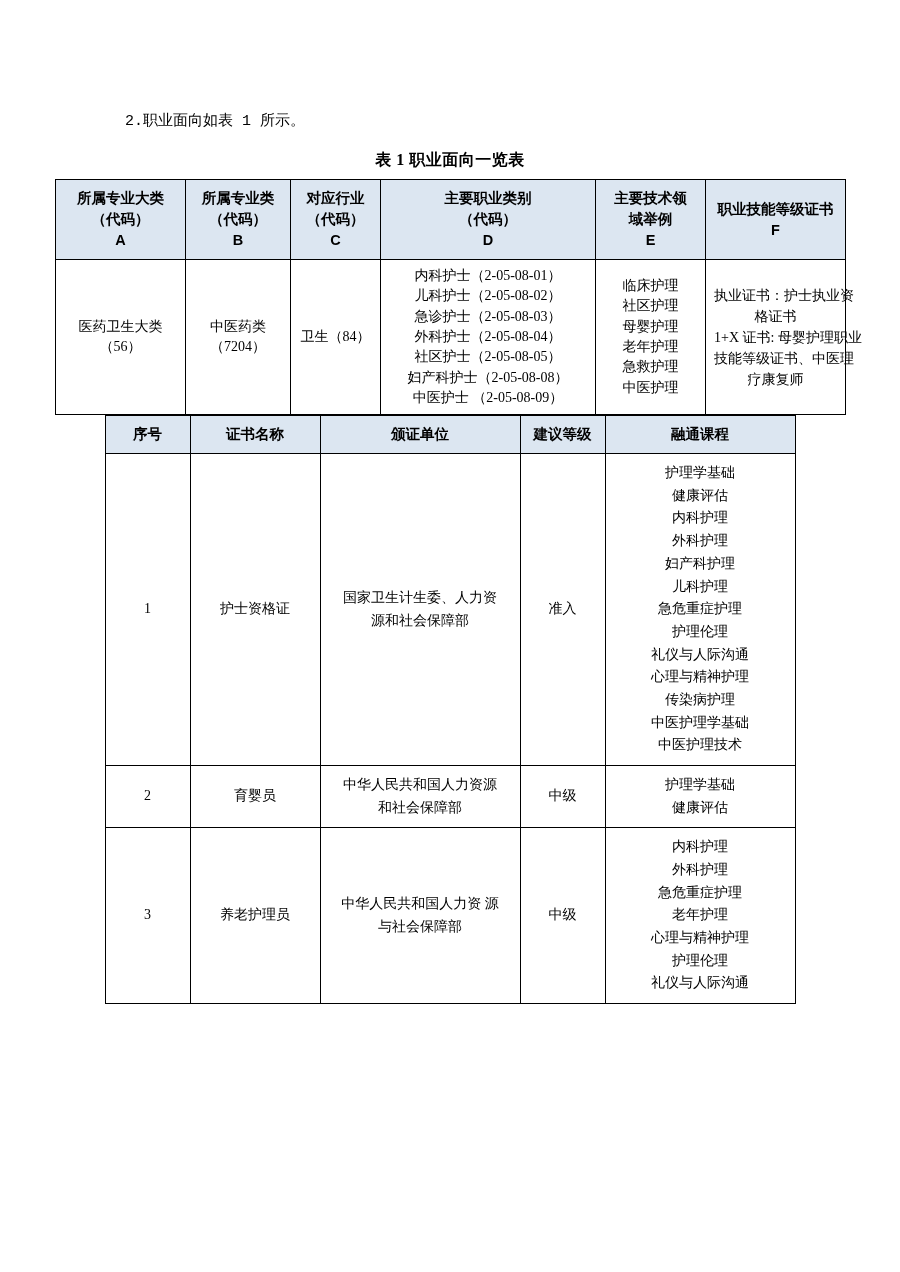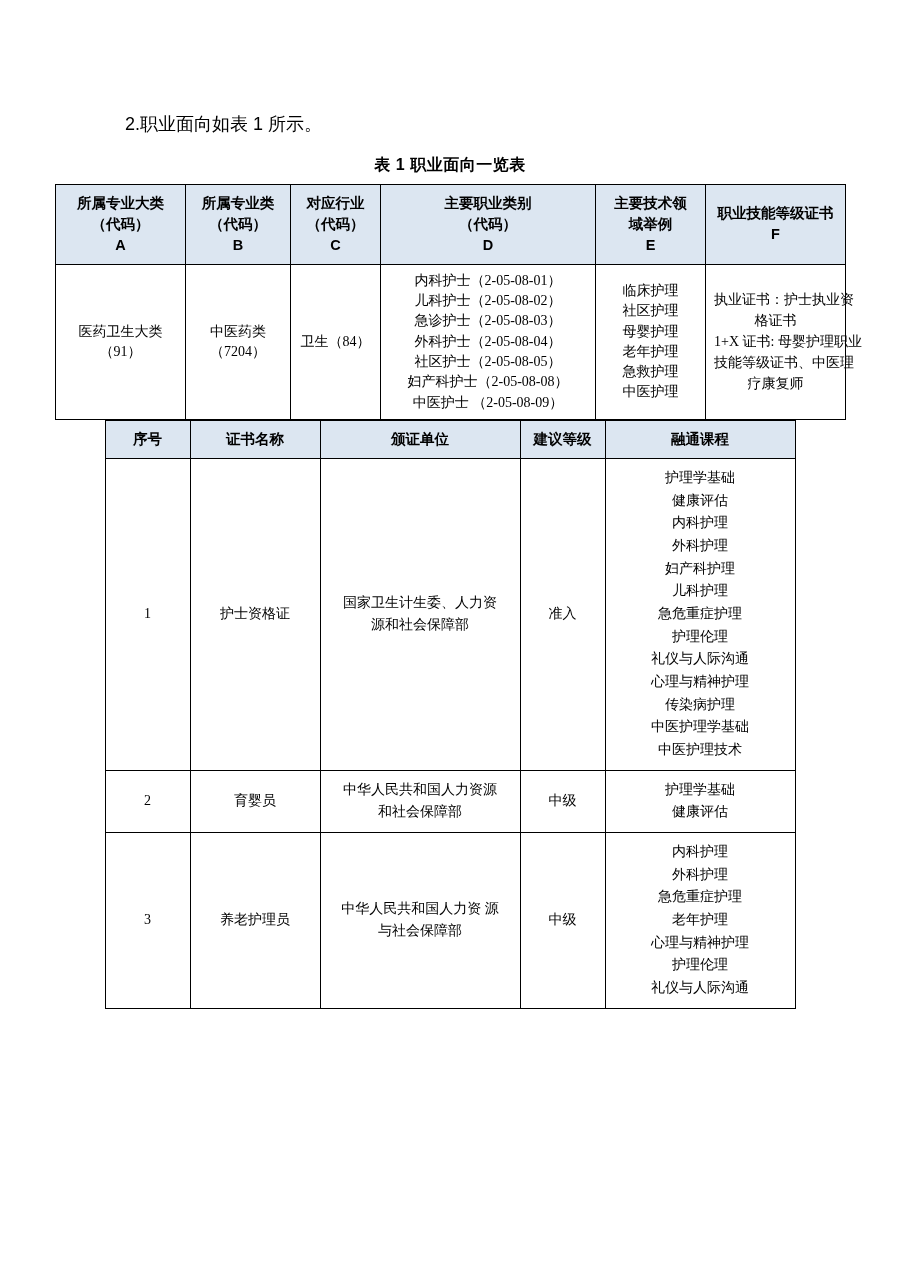--- a/index.html
+++ b/index.html
@@ -17,34 +17,34 @@
   }
   .page {
     position: relative;
     width: 900px;
     height: 1272px;
     box-sizing: border-box;
     padding: 0 55px;
   }
 
   .intro-line {
-    font-size: 18px;
+    font-size: 15px;
     line-height: 1.6;
     margin-top: 110px;
     margin-left: 70px;
-    font-family: Liberation Sans, sans-serif;
+    font-family: Liberation Mono, monospace;
   }
 
   .table-caption {
     text-align: center;
     font-size: 16px;
     font-weight: bold;
     margin-top: 16px;
     margin-bottom: 8px;
-    font-family: Liberation Sans, sans-serif;
+    font-family: Liberation Serif, serif;
     letter-spacing: 0.5px;
   }
   .table-caption-2 {
     text-align: center;
     font-size: 16px;
     font-weight: bold;
     margin-top: 18px;
     margin-bottom: 14px;
     font-family: "Liberation Sans", sans-serif;
     letter-spacing: 0.5px;
@@ -164,21 +164,21 @@
         <th>
           <span class="hdr-line">职业技能等级证书</span>
           <span class="hdr-letter">F</span>
         </th>
       </tr>
     </thead>
     <tbody>
       <tr>
         <td class="cell-list">
           <span class="li">医药卫生大类</span>
-          <span class="li">（91）</span>
+          <span class="li">（56）</span>
         </td>
         <td class="cell-list">
           <span class="li">中医药类</span>
           <span class="li">（7204）</span>
         </td>
         <td class="cell-list">
           <span class="li">卫生（84）</span>
         </td>
         <td class="cell-list dcell">
           <span class="li">内科护士（2-05-08-01）</span>

